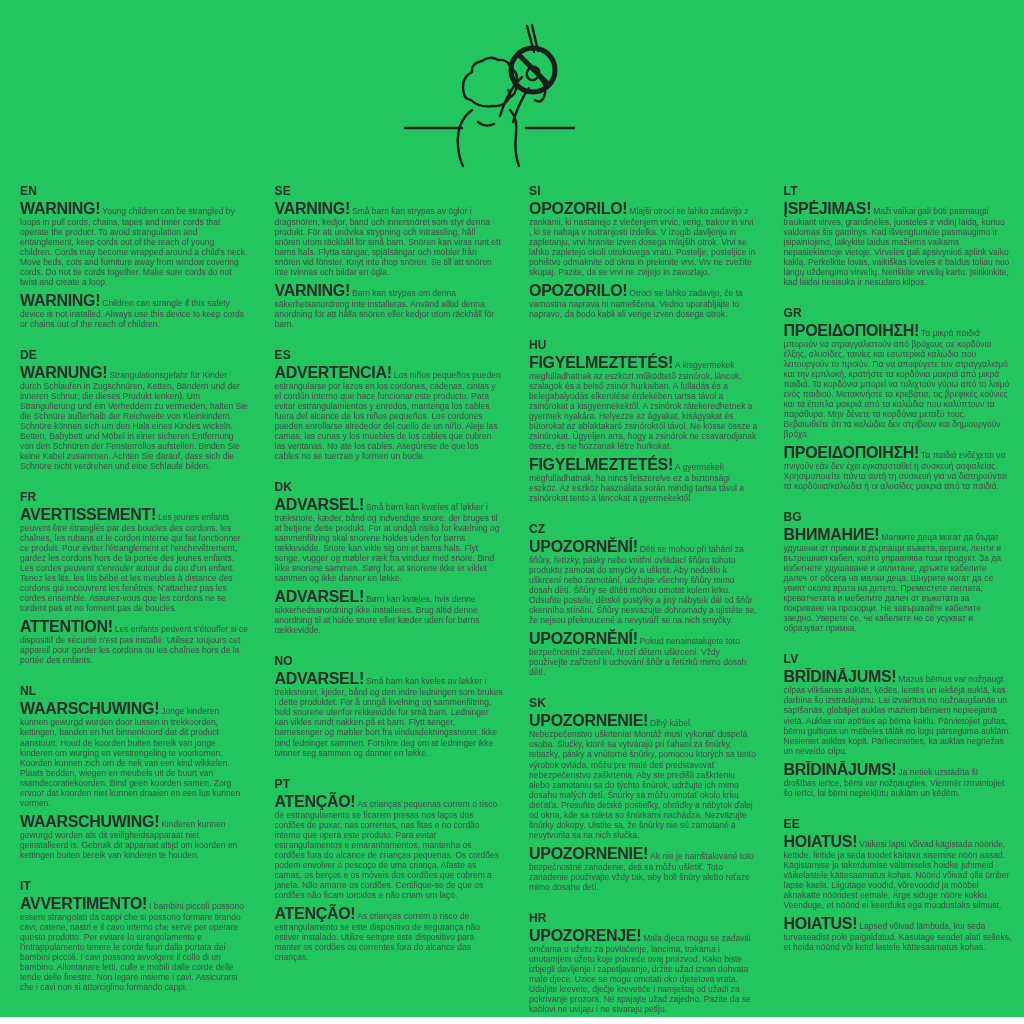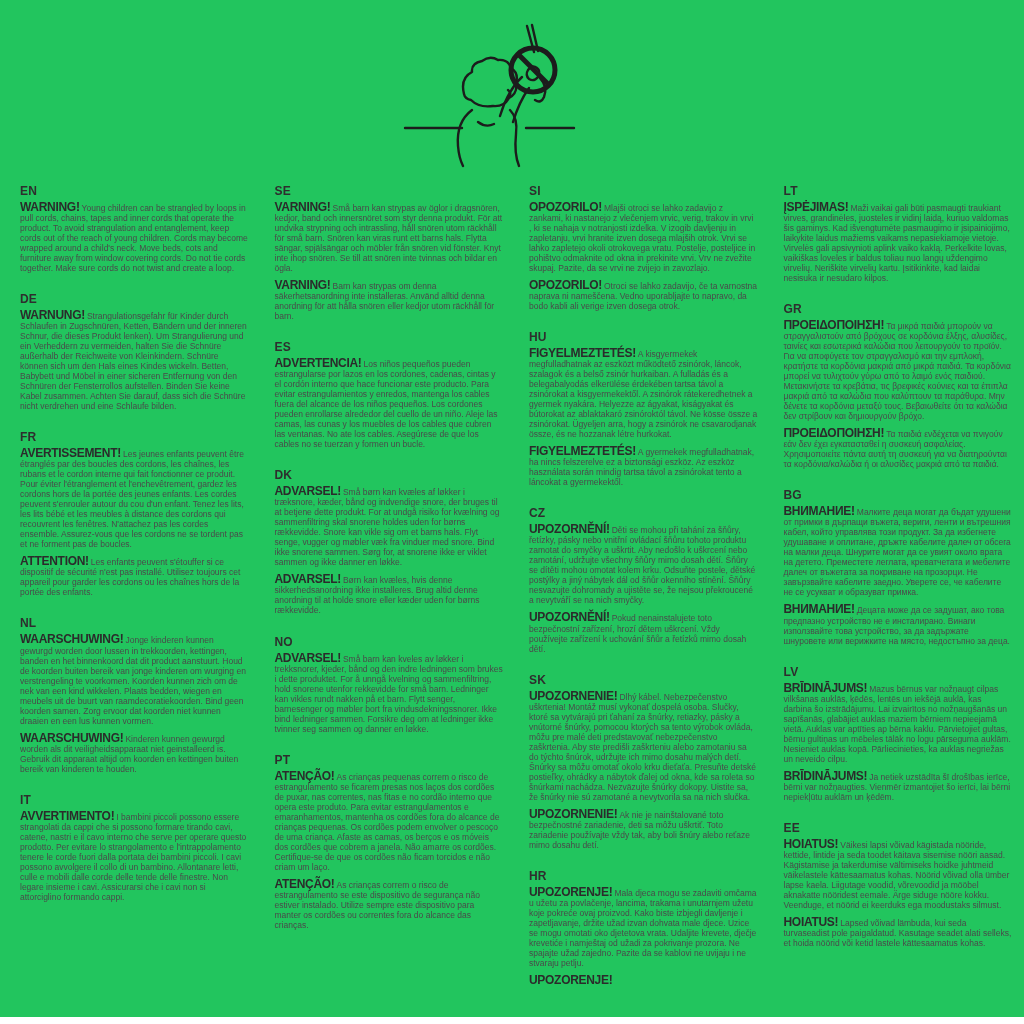--- a/index.html
+++ b/index.html
@@ -36,21 +36,21 @@
     letter-spacing: 0.2px;
   }
   .warning-paragraph {
     margin: 0 0 6px 0;
     font-size: 8.5px;
     line-height: 1.18;
     color: #4a4a4a;
     text-align: left;
   }
   .warning-title {
-    font-size: 12px;
+    font-size: 16px;
     font-weight: bold;
     color: #2b2b2b;
     letter-spacing: -0.3px;
     margin-right: 2px;
     line-height: 1;
   }
   svg .ln { fill: none; stroke: #1c1c1c; stroke-width: 2.4; stroke-linecap: round; stroke-linejoin: round; }
   svg .thick { fill: none; stroke: #1c1c1c; stroke-width: 5; }
 </style>
 </head>
@@ -84,20 +84,21 @@
       <circle class="thick" cx="135" cy="52" r="22"></circle>
       <line class="thick" x1="120" y1="36" x2="151" y2="67"></line>
     </svg>
   </div>
 
   <main class="columns" id="columns">
       <div class="column">
         <section class="lang-section">
           <h2 class="lang-code">EN</h2>
           <p class="warning-paragraph"><span class="warning-title">WARNING!</span><span class="warning-body">Young children can be strangled by loops in pull cords, chains, tapes and inner cords that operate the product. To avoid strangulation and entanglement, keep cords out of the reach of young children. Cords may become wrapped around a child's neck. Move beds, cots and furniture away from window covering cords. Do not tie cords together. Make sure cords do not twist and create a loop.</span></p>
+          <p class="warning-paragraph"><span class="warning-title">WARNING!</span><span class="warning-body">Children can strangle if this safety device is not installed. Always use this device to keep cords or chains out of the reach of children.</span></p>
         </section>
         <section class="lang-section">
           <h2 class="lang-code">DE</h2>
           <p class="warning-paragraph"><span class="warning-title">WARNUNG!</span><span class="warning-body">Strangulationsgefahr für Kinder durch Schlaufen in Zugschnüren, Ketten, Bändern und der inneren Schnur, die dieses Produkt lenken). Um Strangulierung und ein Verheddern zu vermeiden, halten Sie die Schnüre außerhalb der Reichweite von Kleinkindern. Schnüre können sich um den Hals eines Kindes wickeln. Betten, Babybett und Möbel in einer sicheren Entfernung von den Schnüren der Fensterrollos aufstellen. Binden Sie keine Kabel zusammen. Achten Sie darauf, dass sich die Schnüre nicht verdrehen und eine Schlaufe bilden.</span></p>
         </section>
         <section class="lang-section">
           <h2 class="lang-code">FR</h2>
           <p class="warning-paragraph"><span class="warning-title">AVERTISSEMENT!</span><span class="warning-body">Les jeunes enfants peuvent être étranglés par des boucles des cordons, les chaînes, les rubans et le cordon interne qui fait fonctionner ce produit. Pour éviter l'étranglement et l'enchevêtrement, gardez les cordons hors de la portée des jeunes enfants. Les cordes peuvent s'enrouler autour du cou d'un enfant. Tenez les lits, les lits bébé et les meubles à distance des cordons qui recouvrent les fenêtres. N'attachez pas les cordes ensemble. Assurez-vous que les cordons ne se tordent pas et ne forment pas de boucles.</span></p>
           <p class="warning-paragraph"><span class="warning-title">ATTENTION!</span><span class="warning-body">Les enfants peuvent s'étouffer si ce dispositif de sécurité n'est pas installé. Utilisez toujours cet appareil pour garder les cordons ou les chaînes hors de la portée des enfants.</span></p>
         </section>
@@ -169,21 +170,20 @@
           <p class="warning-paragraph"><span class="warning-title">ĮSPĖJIMAS!</span><span class="warning-body">Maži vaikai gali būti pasmaugti traukiant virves, grandinėles, juosteles ir vidinį laidą, kuriuo valdomas šis gaminys. Kad išvengtumėte pasmaugimo ir įsipainiojimo, laikykite laidus mažiems vaikams nepasiekiamoje vietoje. Virvelės gali apsivynioti aplink vaiko kaklą. Perkelkite lovas, vaikiškas loveles ir baldus toliau nuo langų uždengimo virvelių. Neriškite virvelių kartu. Įsitikinkite, kad laidai nesisuka ir nesudaro kilpos.</span></p>
         </section>
         <section class="lang-section">
           <h2 class="lang-code">GR</h2>
           <p class="warning-paragraph"><span class="warning-title">ΠΡΟΕΙΔΟΠΟΙΗΣΗ!</span><span class="warning-body">Τα μικρά παιδιά μπορούν να στραγγαλιστούν από βρόχους σε κορδόνια έλξης, αλυσίδες, ταινίες και εσωτερικά καλώδια που λειτουργούν το προϊόν. Για να αποφύγετε τον στραγγαλισμό και την εμπλοκή, κρατήστε τα κορδόνια μακριά από μικρά παιδιά. Τα κορδόνια μπορεί να τυλιχτούν γύρω από το λαιμό ενός παιδιού. Μετακινήστε τα κρεβάτια, τις βρεφικές κούνιες και τα έπιπλα μακριά από τα καλώδια που καλύπτουν τα παράθυρα. Μην δένετε τα κορδόνια μεταξύ τους. Βεβαιωθείτε ότι τα καλώδια δεν στρίβουν και δημιουργούν βρόχο.</span></p>
           <p class="warning-paragraph"><span class="warning-title">ΠΡΟΕΙΔΟΠΟΙΗΣΗ!</span><span class="warning-body">Τα παιδιά ενδέχεται να πνιγούν εάν δεν έχει εγκατασταθεί η συσκευή ασφαλείας. Χρησιμοποιείτε πάντα αυτή τη συσκευή για να διατηρούνται τα κορδόνια/καλώδια ή οι αλυσίδες μακριά από τα παιδιά.</span></p>
         </section>
         <section class="lang-section">
           <h2 class="lang-code">BG</h2>
           <p class="warning-paragraph"><span class="warning-title">ВНИМАНИЕ!</span><span class="warning-body">Малките деца могат да бъдат удушени от примки в дърпащи въжета, вериги, ленти и вътрешния кабел, който управлява този продукт. За да избегнете удушаване и оплитане, дръжте кабелите далеч от обсега на малки деца. Шнурите могат да се увият около врата на детето. Преместете леглата, креватчетата и мебелите далеч от въжетата за покриване на прозорци. Не завързвайте кабелите заедно. Уверете се, че кабелите не се усукват и образуват примка.</span></p>
-          <p class="warning-paragraph"><span class="warning-title">ВНИМАНИЕ!</span><span class="warning-body">Децата може да се задушат, ако това предпазно устройство не е инсталирано. Винаги използвайте това устройство, за да задържате шнуровете или верижките на място, недостъпно за деца.</span></p>
         </section>
         <section class="lang-section">
           <h2 class="lang-code">LV</h2>
           <p class="warning-paragraph"><span class="warning-title">BRĪDINĀJUMS!</span><span class="warning-body">Mazus bērnus var nožņaugt cilpas vilkšanas auklās, ķēdēs, lentēs un iekšējā auklā, kas darbina šo izstrādājumu. Lai izvairītos no nožņaugšanās un sapīšanās, glabājiet auklas maziem bērniem nepieejamā vietā. Auklas var aptīties ap bērna kaklu. Pārvietojiet gultas, bērnu gultiņas un mēbeles tālāk no logu pārseguma auklām. Nesieniet auklas kopā. Pārliecinieties, ka auklas negriežas un neveido cilpu.</span></p>
           <p class="warning-paragraph"><span class="warning-title">BRĪDINĀJUMS!</span><span class="warning-body">Ja netiek uzstādīta šī drošības ierīce, bērni var nožņaugties. Vienmēr izmantojiet šo ierīci, lai bērni nepiekļūtu auklām un ķēdēm.</span></p>
         </section>
         <section class="lang-section">
           <h2 class="lang-code">EE</h2>
           <p class="warning-paragraph"><span class="warning-title">HOIATUS!</span><span class="warning-body">Väikesi lapsi võivad kägistada nööride, kettide, lintide ja seda toodet käitava sisemise nööri aasad. Kägistamise ja takerdumise vältimiseks hoidke juhtmeid väikelastele kättesaamatus kohas. Nöörid võivad olla ümber lapse kaela. Liigutage voodid, võrevoodid ja mööbel aknakatte nööridest eemale. Ärge siduge nööre kokku. Veenduge, et nöörid ei keerduks ega moodustaks silmust.</span></p>
           <p class="warning-paragraph"><span class="warning-title">HOIATUS!</span><span class="warning-body">Lapsed võivad lämbuda, kui seda turvaseadist pole paigaldatud. Kasutage seadet alati selleks, et hoida nöörid või ketid lastele kättesaamatus kohas.</span></p>

